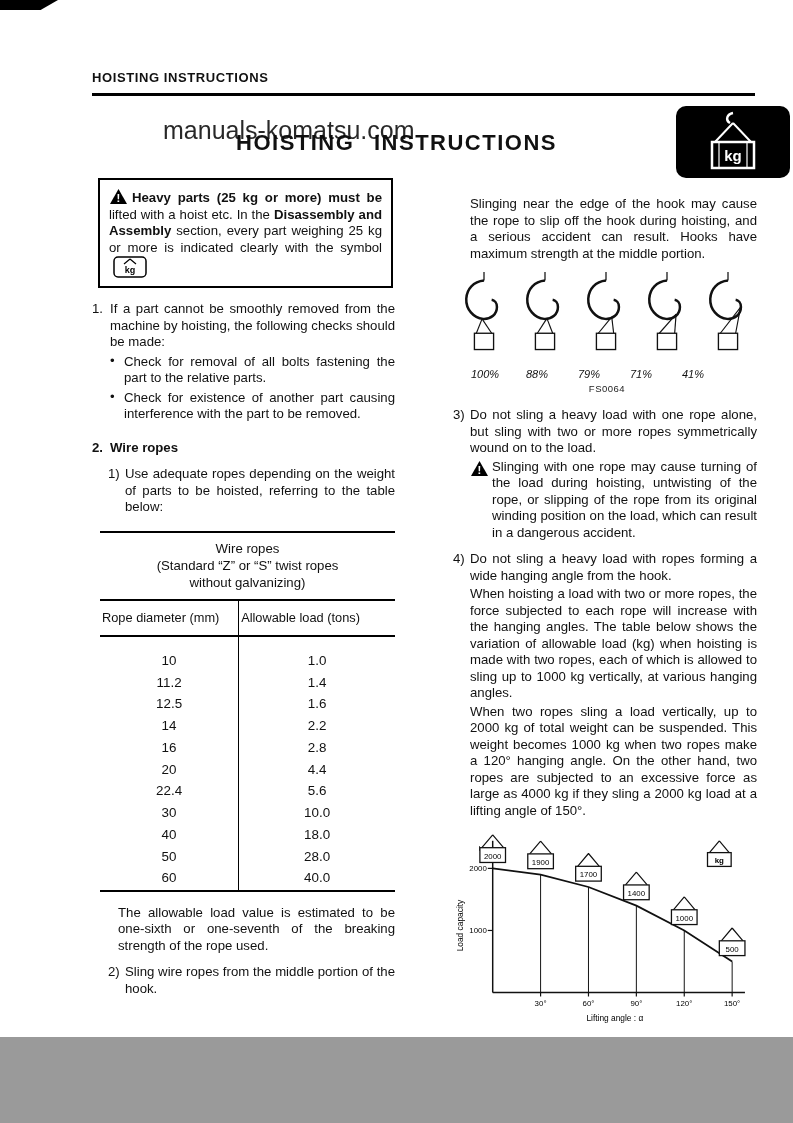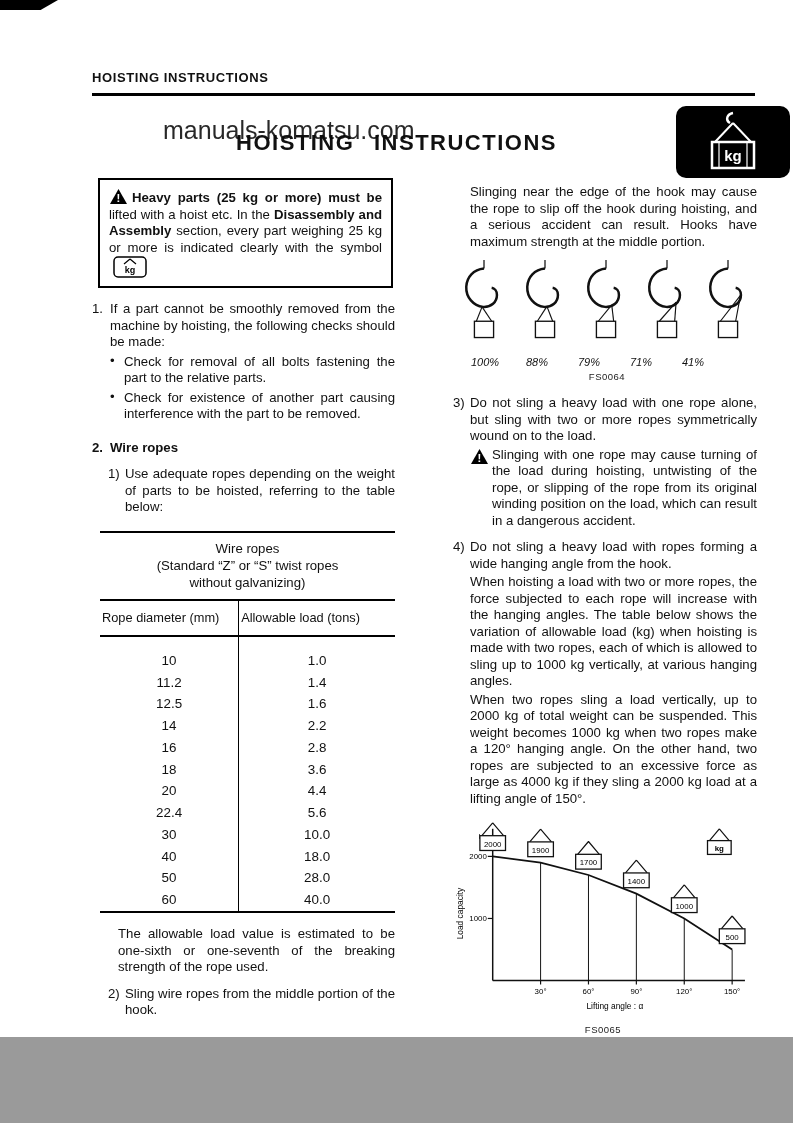--- a/index.html
+++ b/index.html
@@ -35,21 +35,21 @@
   .li2 > .num{position:absolute;left:0;}
   .rope-table{border-top:2px solid #000;border-bottom:2px solid #000;margin:15px 0 0 -8px;width:295px;}
   .rt-caption{border-bottom:2px solid #000;text-align:center;padding:7px 0 8px;line-height:1.3;}
   .rope-table table{width:100%;border-collapse:collapse;}
   .rope-table th{font-weight:normal;border-bottom:2px solid #000;padding:9px 2px;font-size:12.8px;text-align:left;}
   .rope-table th + th, .rope-table td + td{border-left:1.5px solid #000;}
   .rope-table td{text-align:center;font-size:13.4px;padding:2.5px 0;}
   .rope-table tbody tr:first-child td{padding-top:16px;}
   .rope-table tbody tr:last-child td{}
   .table-note{margin:13px 0 0 10px;}
-  .intro{padding-left:17px;}
+  .intro{padding-left:17px;margin-top:12px;}
   .hooks-fig{margin:8px 0 12px 4px;}
   .hooks-row{display:flex;justify-content:space-between;padding:0 2px;}
   .hook-unit{width:52px;}
   .pct-row{display:flex;justify-content:flex-start;font-size:11px;margin-top:1px;padding:0 2px;font-style:italic;}
   .pct-row span{width:52px;text-align:center;}
   .fig-code{text-align:center;font-size:9.5px;letter-spacing:.5px;color:#222;margin-top:2px;}
   .warn-para{position:relative;padding-left:22px;margin-top:2px;}
   .warn-para .tri{position:absolute;left:0;top:1px;}
   .cont{margin-top:2px;}
   .chart-fig{margin:8px 0 0 -4px;}
@@ -149,24 +149,20 @@
               </tr>
             <tr>
                 <td>14</td>
                 <td>2.2</td>
               </tr>
             <tr>
                 <td>16</td>
                 <td>2.8</td>
               </tr>
             <tr>
-                <td>18</td>
-                <td>3.6</td>
-              </tr>
-            <tr>
                 <td>20</td>
                 <td>4.4</td>
               </tr>
             <tr>
                 <td>22.4</td>
                 <td>5.6</td>
               </tr>
             <tr>
                 <td>30</td>
                 <td>10.0</td>

